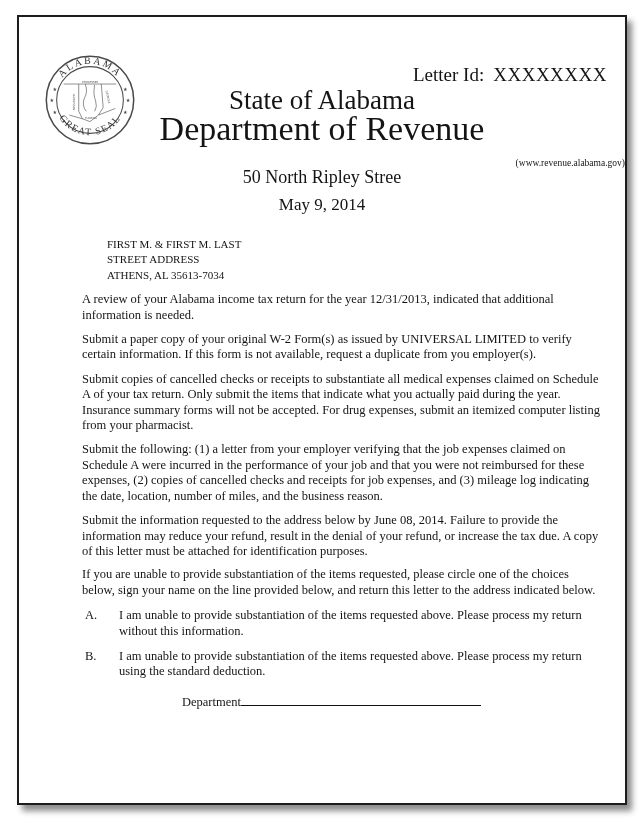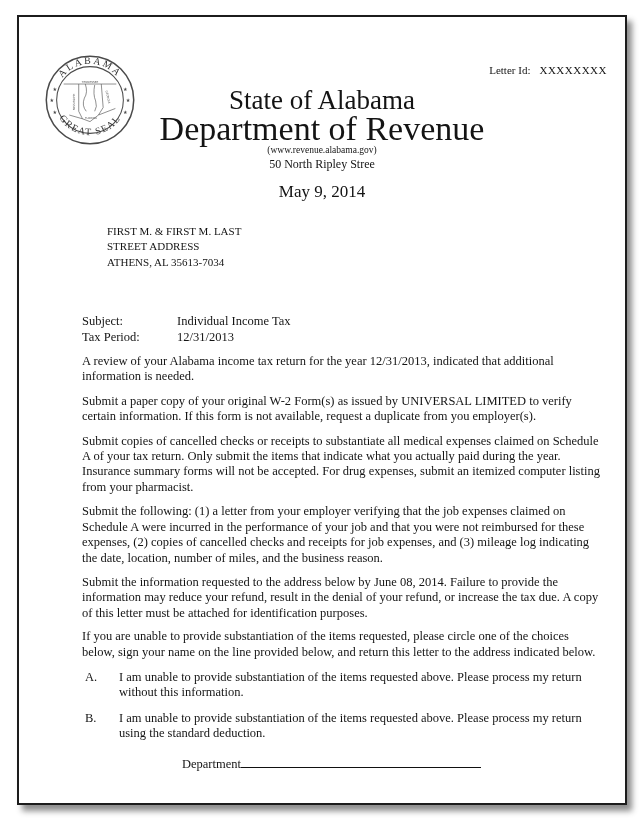--- a/index.html
+++ b/index.html
@@ -12,27 +12,27 @@
   }
   .sheet{
     position:absolute;left:17px;top:15px;width:610px;height:790px;
     box-sizing:border-box;background:#ffffff;
     border:2px solid #1c1c1c;
     box-shadow:5px 6px 6px rgba(0,0,0,0.45);
     overflow:hidden;
   }
   
   .seal{position:absolute;left:24px;top:36px;width:94px;height:94px;}
-  .letter-id{position:absolute;top:47px;right:18px;font-size:11px;white-space:nowrap;}
+  .letter-id{position:absolute;top:47px;right:18px;font-size:19px;white-space:nowrap;}
   .letter-id .val{margin-left:9px;letter-spacing:0.5px;}
   .hdr{padding-top:38px;text-align:center;line-height:1;}
   .t1{font-size:27px;line-height:27px;margin-top:32px;}
   .t2{font-size:34px;line-height:29px;}
-  .web{font-size:9.5px;line-height:13px;margin-top:1px;}
-  .haddr{font-size:12px;line-height:15px;}
+  .web{font-size:9.5px;line-height:13px;margin-top:14px;text-align:right;}
+  .haddr{font-size:18px;line-height:15px;}
   .date{font-size:17px;line-height:15px;margin-top:12px;}
   
   .recipient{margin:25px 0 0 88px;font-size:11px;line-height:15.4px;}
   
   .subject{margin:44px 0 0 63px;font-size:12.5px;line-height:15.4px;}
   .srow{display:flex;}
   .slbl{width:95px;flex:0 0 95px;}
   
   .bodytext{margin-left:63px;width:518px;font-size:12.5px;line-height:15.4px;}
   .bodytext p{margin:9px 0 0 0;}
@@ -98,30 +98,20 @@
     <div class="haddr">50 North Ripley Stree</div>
     <div class="date">May 9, 2014</div>
   </div>
 
   <div class="recipient">
     <div>FIRST M. &amp; FIRST M. LAST</div>
     <div>STREET ADDRESS</div>
     <div>ATHENS, AL  35613-7034</div>
   </div>
 
-  <div class="subject">
-    <div class="srow">
-      <span class="slbl">Subject:</span>
-      <span>Individual Income Tax</span>
-    </div>
-    <div class="srow">
-      <span class="slbl">Tax Period:</span>
-      <span>12/31/2013</span>
-    </div>
-  </div>
 
   <div class="bodytext">
     <p>A review of your Alabama income tax return for the year 12/31/2013, indicated that additional information is needed.</p>
     <p>Submit a paper copy of your original W-2 Form(s) as issued by UNIVERSAL LIMITED to verify certain information.  If this form is not available, request a duplicate from you employer(s).</p>
     <p>Submit copies of cancelled checks or receipts to substantiate all medical expenses claimed on Schedule A of your tax return. Only submit the items that indicate what you actually paid during the year. Insurance summary forms will not be accepted.  For drug expenses, submit an itemized computer listing from your pharmacist.</p>
     <p>Submit the following: (1) a letter from your employer verifying that the job expenses claimed on Schedule A were incurred in the performance of your job and that you were not reimbursed for these expenses, (2) copies of cancelled checks and receipts for job expenses, and (3) mileage log indicating the date, location, number of miles, and the business reason.</p>
     <p>Submit the information requested to the address below by June 08, 2014.  Failure to provide the information may reduce your refund, result in the denial of your refund, or increase the tax due.  A copy of this letter must be attached for identification purposes.</p>
     <p class="gap-big">If you are unable to provide substantiation of the items requested, please circle one of the choices below, sign your name on the line provided below, and return this letter to the address indicated below.</p>
 
     <div class="choice">

